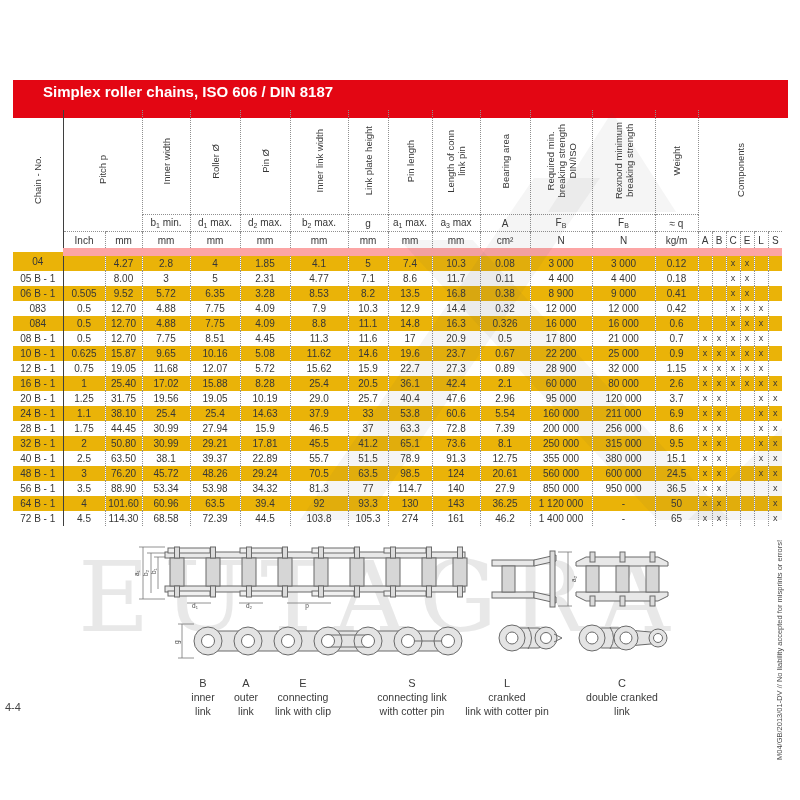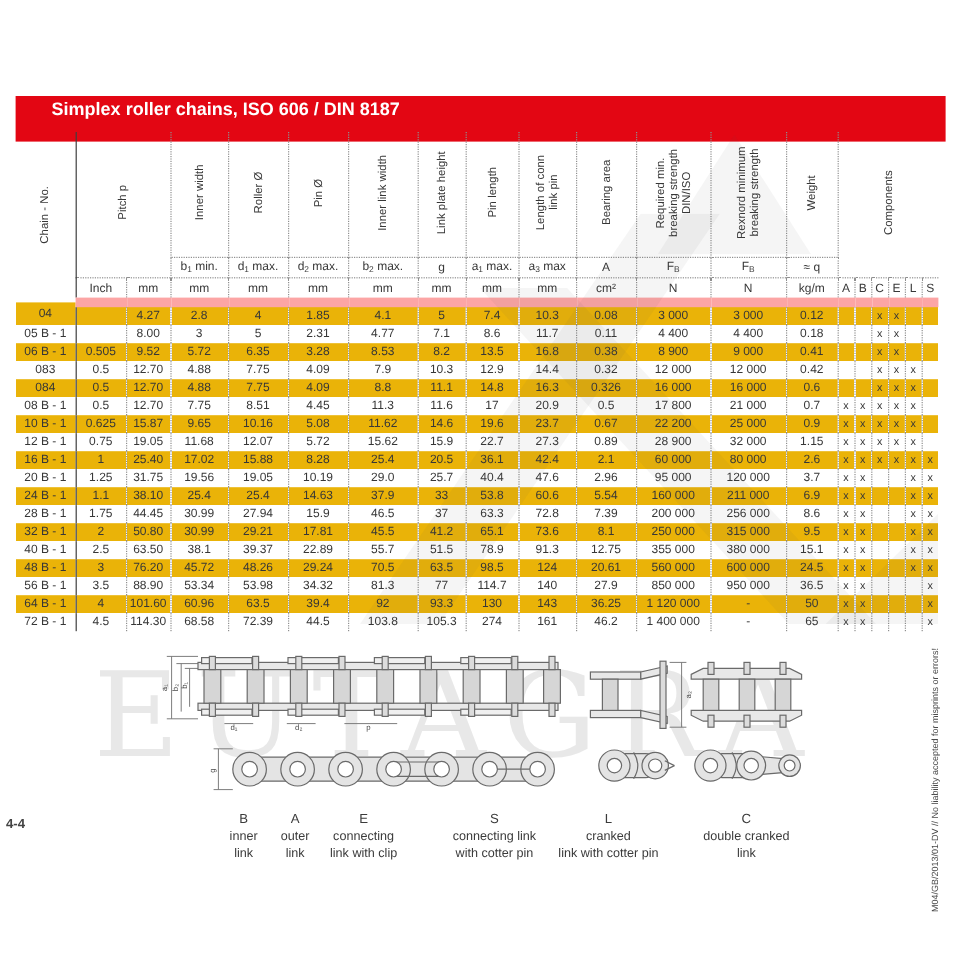--- a/index.html
+++ b/index.html
@@ -27,21 +27,21 @@
   .vert{writing-mode:vertical-rl;transform:rotate(180deg);display:inline-block;
         font-size:9.5px;line-height:11px;white-space:nowrap;}
   .sym sub,.sy{font-size:7px;}
   sub{vertical-align:-2px;font-size:7px;}
   .xmark{font-size:9px;}
   
   .diag{position:absolute;z-index:2;}
   .legend-item{position:absolute;top:676px;text-align:center;font-size:10.5px;line-height:14px;
                transform:translateX(-50%);z-index:2;}
   .legend-item .code{display:block;font-size:11px;}
-  .page-number{position:absolute;left:5px;top:681px;font-size:11px;color:#444;z-index:2;font-weight:bold;}
+  .page-number{position:absolute;left:5px;top:701px;font-size:11px;color:#444;z-index:2;}
   .side-note{position:absolute;left:775px;top:388px;height:372px;width:14px;z-index:2;
              writing-mode:vertical-rl;transform:rotate(180deg);font-size:7.5px;color:#4a4a4a;
              white-space:nowrap;}
   svg text{font-family:"Liberation Sans",sans-serif;fill:#4a4a4a;}
 </style>
 </head>
 <body>
 
 <div class="page">
 

